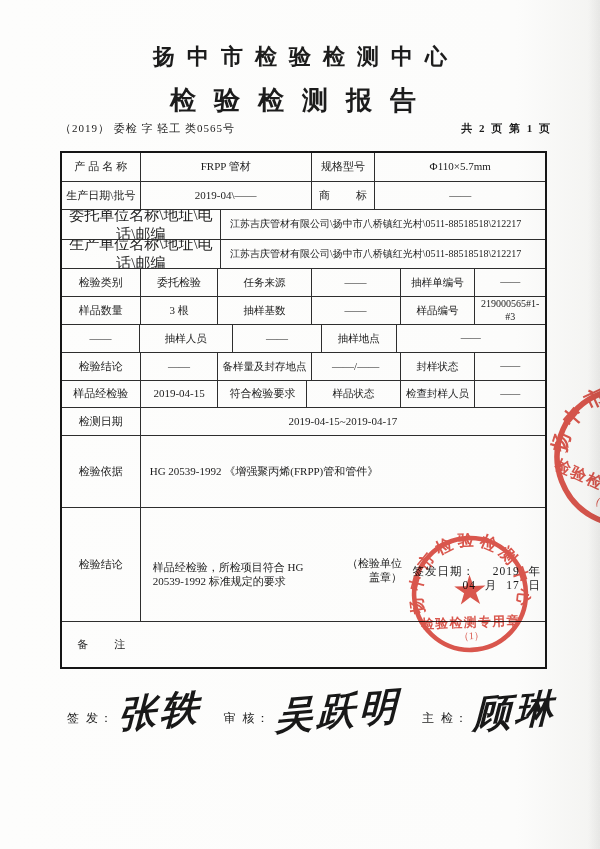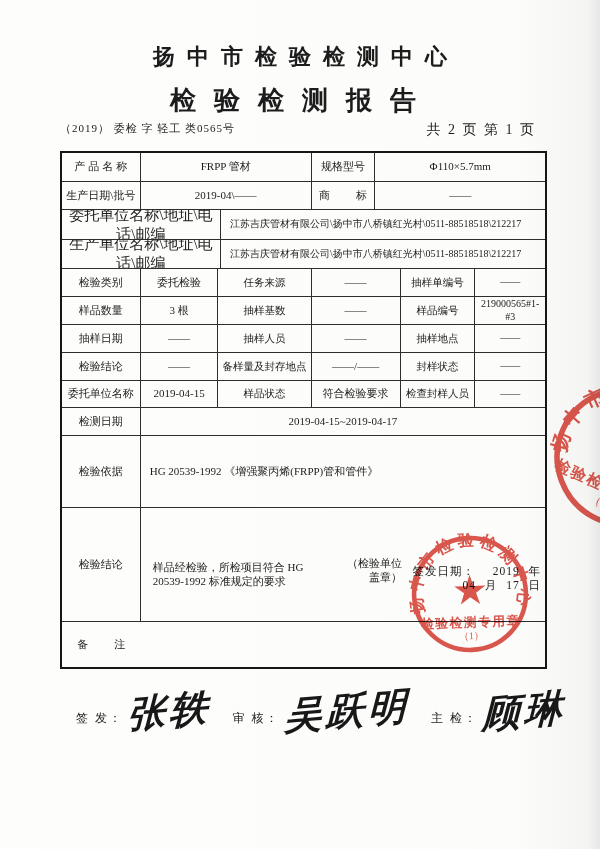--- a/index.html
+++ b/index.html
@@ -10,21 +10,21 @@
   }
   .page::after{content:""; position:absolute; right:0; top:0; bottom:0; width:12px;
     background:linear-gradient(90deg,rgba(0,0,0,0),rgba(0,0,0,0.05)); pointer-events:none;}
 
   
   .org-title{position:absolute; top:42px; left:0; width:100%; text-align:center;
     font-size:22px; font-weight:bold; letter-spacing:12px; padding-left:12px; box-sizing:border-box;}
   .report-title{position:absolute; top:83px; left:0; width:100%; text-align:center;
     font-size:26px; font-weight:bold; letter-spacing:18px; padding-left:4px; box-sizing:border-box;}
   .doc-no{position:absolute; top:121px; left:60px; font-size:11px; letter-spacing:1px;}
-  .page-info{position:absolute; top:121px; right:64px; font-size:14px; letter-spacing:2px;}
+  .page-info{position:absolute; top:121px; right:48px; font-size:11px; letter-spacing:2px;font-weight:bold;}
 
   
   .doc-table{position:absolute; left:60px; top:151px; width:487px;
     border:2.5px solid #161616; box-sizing:border-box; background:transparent;}
   .trow{display:flex; border-bottom:1px solid #2e2e2e; box-sizing:border-box;}
   .trow:last-child{border-bottom:none;}
   .tcell{border-right:1px solid #2e2e2e; box-sizing:border-box; display:flex;
     align-items:center; justify-content:center; text-align:center;
     font-size:11px; padding:2px 3px; line-height:1.25; overflow:hidden;}
   .tcell:last-child{border-right:none;}
@@ -47,21 +47,21 @@
   .ls3{letter-spacing:3px; margin-right:-3px;}
   .ls-wide{letter-spacing:26px; margin-right:-26px;}
 
   
   .conclusion-cell{flex-direction:row; align-items:center; justify-content:flex-start; padding:0;}
   .conclusion-text{padding:20px 12px 0 12px; text-align:left; font-size:11px;}
   .seal-note{text-align:right; padding-right:2px; margin-top:13px; font-size:11px;}
   .issue-line{text-align:right; padding-right:4px; margin-top:27px; font-size:11.5px; letter-spacing:1px; word-spacing:5px;}
 
   
-  .signatures{position:absolute; left:76px; top:692px; width:490px;
+  .signatures{position:absolute; left:67px; top:692px; width:490px;
     display:flex; justify-content:space-between; align-items:center;}
   .sig-group{display:flex; align-items:center;}
   .sig-label{font-size:12px; letter-spacing:2px; margin-top:14px; white-space:nowrap;}
   .sig-name{font-size:38px; font-style:italic; font-weight:600; letter-spacing:4px;
     color:#181818; transform:rotate(-5deg) skewX(-6deg); line-height:1; margin-left:4px; white-space:nowrap;}
 
   
   .stamp{position:absolute; opacity:0.9; mix-blend-mode:multiply; pointer-events:none;}
   .stamp-main{left:409px; top:533px; width:122px; height:122px; transform:rotate(-2deg);}
   .stamp-edge{left:551px; top:383px; width:148px; height:148px; transform:rotate(24deg);}
@@ -124,42 +124,41 @@
     <div class="trow h28">
       <div class="tcell cc1">样品数量</div>
       <div class="tcell cc2">3 根</div>
       <div class="tcell cc3">抽样基数</div>
       <div class="tcell cc4">——</div>
       <div class="tcell cc5">样品编号</div>
       <div class="tcell cc6">219000565#1-#3</div>
     </div>
 
     <div class="trow h28">
-      <div class="tcell cc1">抽样日期</div>
       <div class="tcell cc2">——</div>
       <div class="tcell cc3">抽样人员</div>
       <div class="tcell cc4">——</div>
       <div class="tcell cc5">抽样地点</div>
       <div class="tcell cc6">——</div>
     </div>
 
     <div class="trow h28">
       <div class="tcell cc1">检验结论</div>
       <div class="tcell cc2">——</div>
       <div class="tcell cc3">备样量及封存地点</div>
       <div class="tcell cc4">——/——</div>
       <div class="tcell cc5">封样状态</div>
       <div class="tcell cc6">——</div>
     </div>
 
     <div class="trow h27">
-      <div class="tcell cc1">委托单位名称</div>
+      <div class="tcell cc1">样品经检验</div>
       <div class="tcell cc2">2019-04-15</div>
+      <div class="tcell cc4">符合检验要求</div>
       <div class="tcell cc3">样品状态</div>
-      <div class="tcell cc4">符合检验要求</div>
       <div class="tcell cc5">检查封样人员</div>
       <div class="tcell cc6">——</div>
     </div>
 
     <div class="trow h28">
       <div class="tcell cd1">检测日期</div>
       <div class="tcell cd2">2019-04-15~2019-04-17</div>
     </div>
 
     <div class="trow h72">

